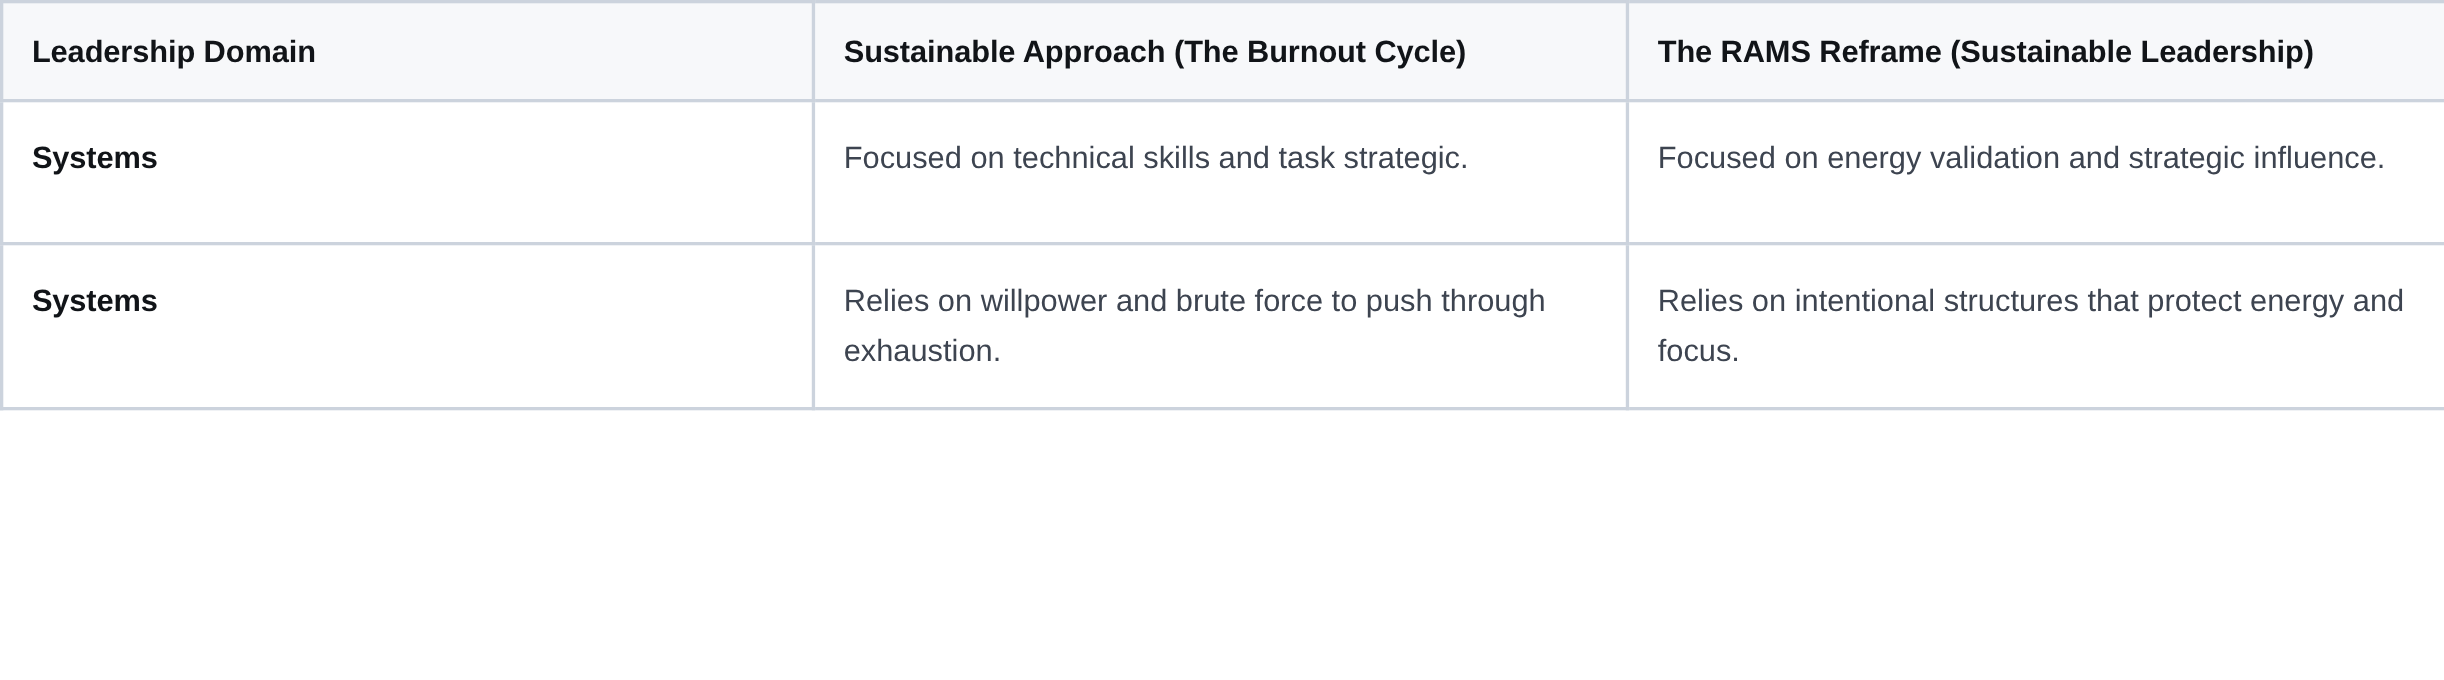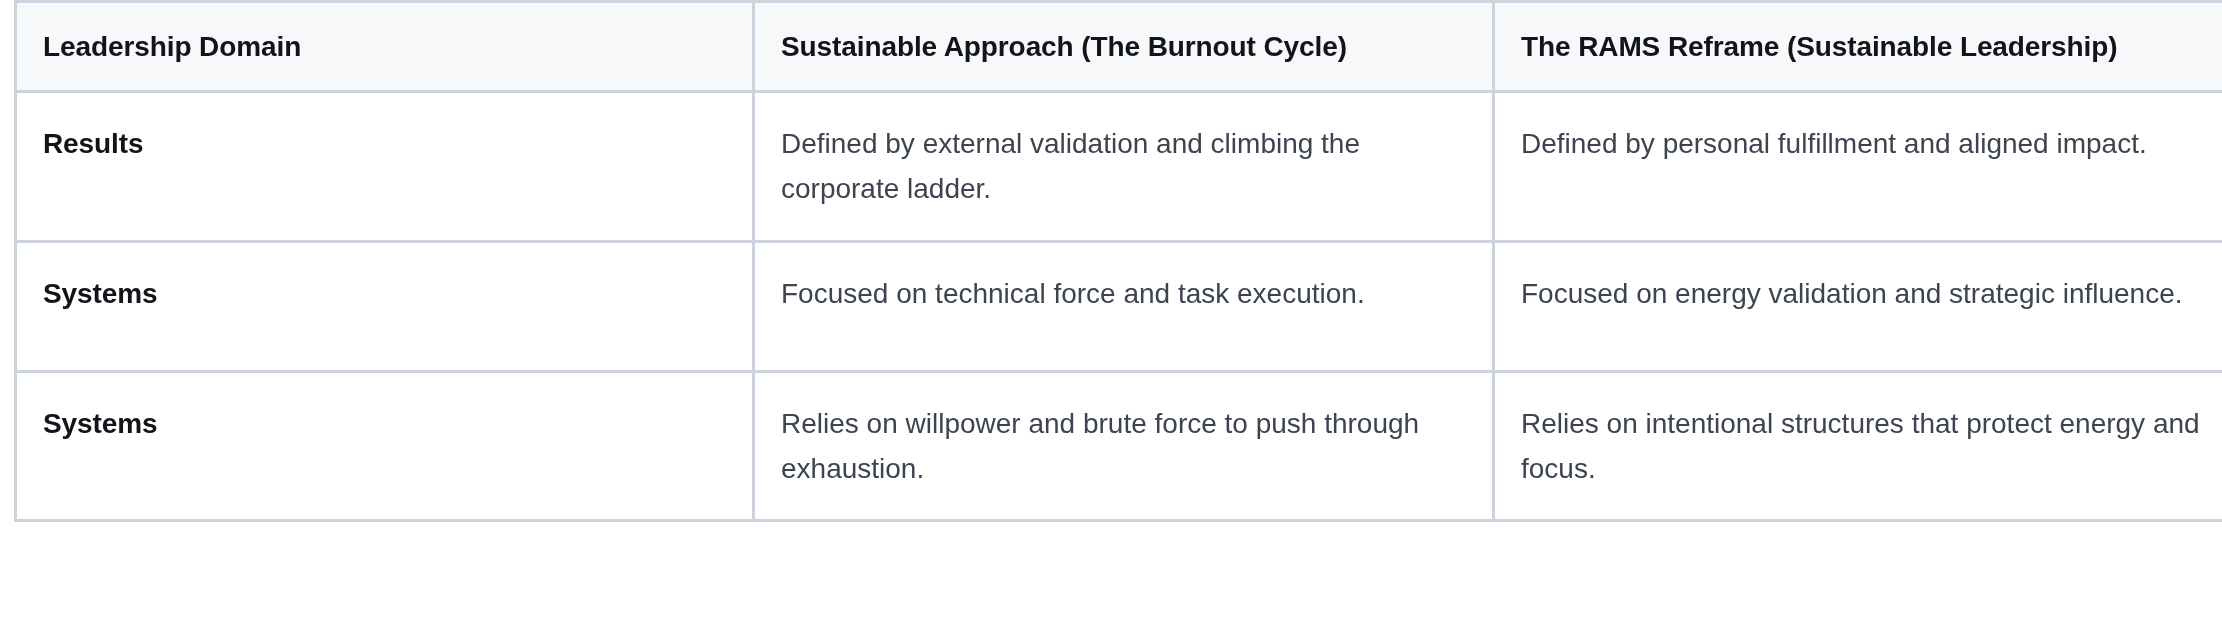--- a/index.html
+++ b/index.html
@@ -11,21 +11,20 @@
     width: 2222px;
     height: 618px;
     font-family: "Liberation Sans", sans-serif;
     overflow: hidden;
   }
 
   .table-wrap {
     width: 2002px;
     height: 618px;
     box-sizing: border-box;
-    padding-left: 14px;
   }
 
   table.comparison-table {
     border-collapse: collapse;
     width: 2222px;
     table-layout: fixed;
     border: 3px solid #ccd3dd;
     box-sizing: border-box;
     background: #ffffff;
   }
@@ -86,28 +85,23 @@
       <col class="col-rams">
     </colgroup>
     <thead>
       <tr class="header-row">
         <th>Leadership Domain</th>
         <th>Sustainable Approach (The Burnout Cycle)</th>
         <th>The RAMS Reframe (Sustainable Leadership)</th>
       </tr>
     </thead>
     <tbody>
-      <tr class="row-results">
-        <td class="domain-cell">Results</td>
-        <td>Defined by external validation and climbing the corporate ladder.</td>
-        <td>Defined by personal fulfillment and aligned impact.</td>
-      </tr>
       <tr class="row-mastery">
         <td class="domain-cell">Systems</td>
-        <td>Focused on technical force and task execution.</td>
+        <td>Focused on technical skills and task strategic.</td>
         <td>Focused on energy validation and strategic influence.</td>
       </tr>
       <tr class="row-systems">
         <td class="domain-cell">Systems</td>
         <td>Relies on willpower and brute force to push through exhaustion.</td>
         <td>Relies on intentional structures that protect energy and focus.</td>
       </tr>
     </tbody>
   </table>
 </div>

